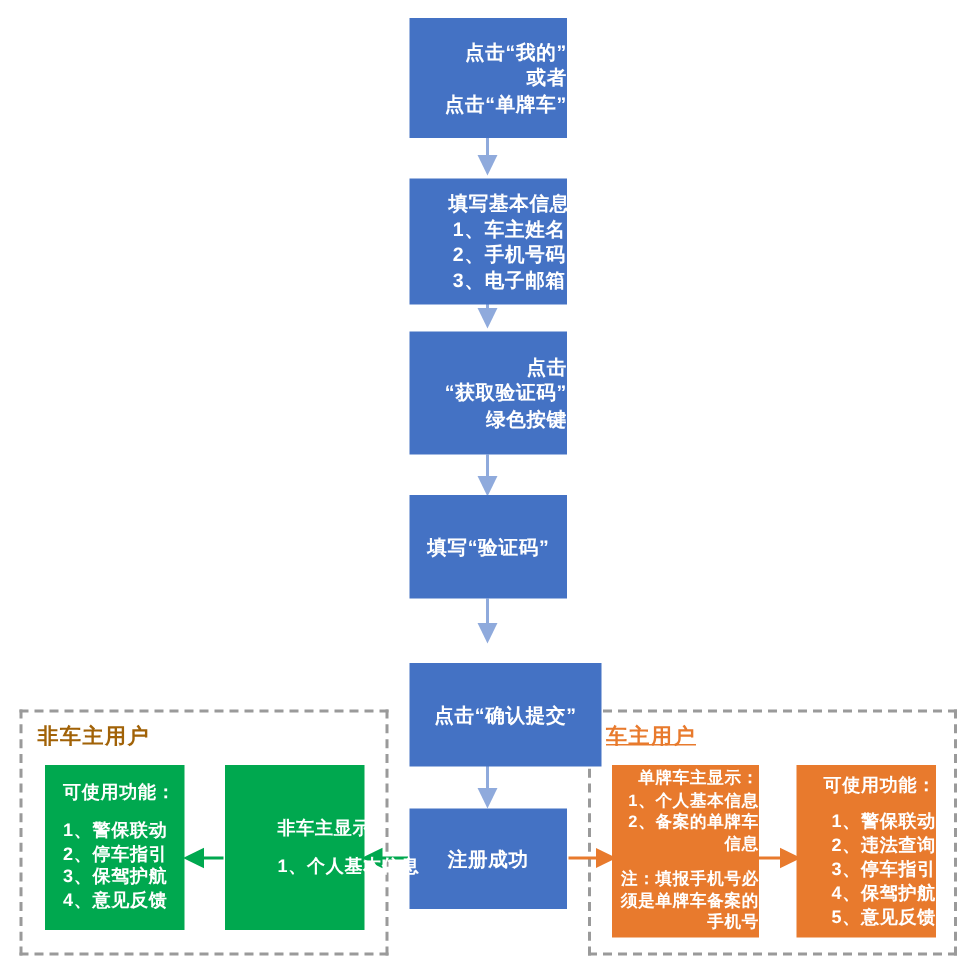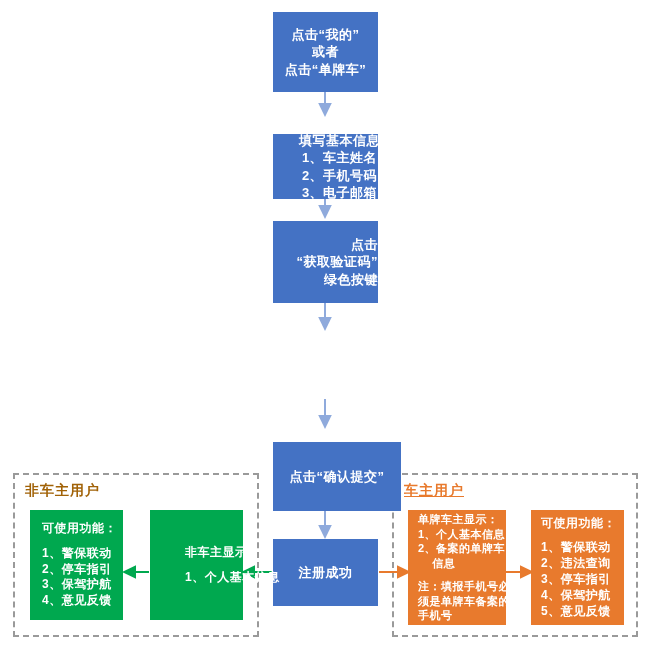--- a/index.html
+++ b/index.html
@@ -48,21 +48,21 @@
     align-items: flex-start;
     padding-left: 12px;
     text-align: left;
   }
   .green .ln { text-align: left; }
 
   
   .orange {
     background: #e87a2d;
     font-size: 12px;
-    align-items: flex-start;
+    align-items: flex-end;
     padding-left: 10px;
     text-align: left;
   }
   .orange .ln { text-align: left; }
 
   .node .sp { display: block; height: 9px; }
 
   
   .group {
     position: absolute;
@@ -115,39 +115,42 @@
       <line x1="272" y1="572" x2="246" y2="572" marker-end="url(#ah-green)"></line>
       <line x1="149" y1="572" x2="127" y2="572" marker-end="url(#ah-green)"></line>
     </g>
 
     <g stroke="#e87a2d" stroke-width="2" fill="none">
       <line x1="379" y1="572" x2="406" y2="572" marker-end="url(#ah-orange)"></line>
       <line x1="506" y1="572" x2="529" y2="572" marker-end="url(#ah-orange)"></line>
     </g>
   </svg>
 
-  <div class="node blue" style="left:273px; top:12px; width:105px; height:80px;">
+  <div class="node blue" style="left:273px; top:12px; width:105px; height:80px;align-items:flex-end;">
     <span class="ln">点击“我的”</span>
     <span class="ln">或者</span>
     <span class="ln">点击“单牌车”</span>
   </div>
 
-  <div class="node blue" style="left:273px; top:134px; width:105px; height:65px;padding-left:28px;">
+  <div class="node blue" style="left:273px; top:119px; width:105px; height:84px;padding-left:28px;">
     <span class="ln">填写基本信息</span>
     <span class="ln">1、车主姓名</span>
     <span class="ln">2、手机号码</span>
     <span class="ln">3、电子邮箱</span>
   </div>
 
   <div class="node blue" style="left:273px; top:221px; width:105px; height:82px;align-items:flex-end;">
     <span class="ln">点击</span>
     <span class="ln">“获取验证码”</span>
     <span class="ln">绿色按键</span>
   </div>
 
+  <div class="node blue" style="left:273px; top:330px; width:105px; height:69px;">
+    <span class="ln">填写“验证码”</span>
+  </div>
 
   <div class="node blue" style="left:273px; top:442px; width:128px; height:69px;">
     <span class="ln">点击“确认提交”</span>
   </div>
 
   <div class="node blue" style="left:273px; top:539px; width:105px; height:67px;">
     <span class="ln">注册成功</span>
   </div>
 
   <div class="group" style="left:13px; top:473px; width:246px; height:164px;"></div>

